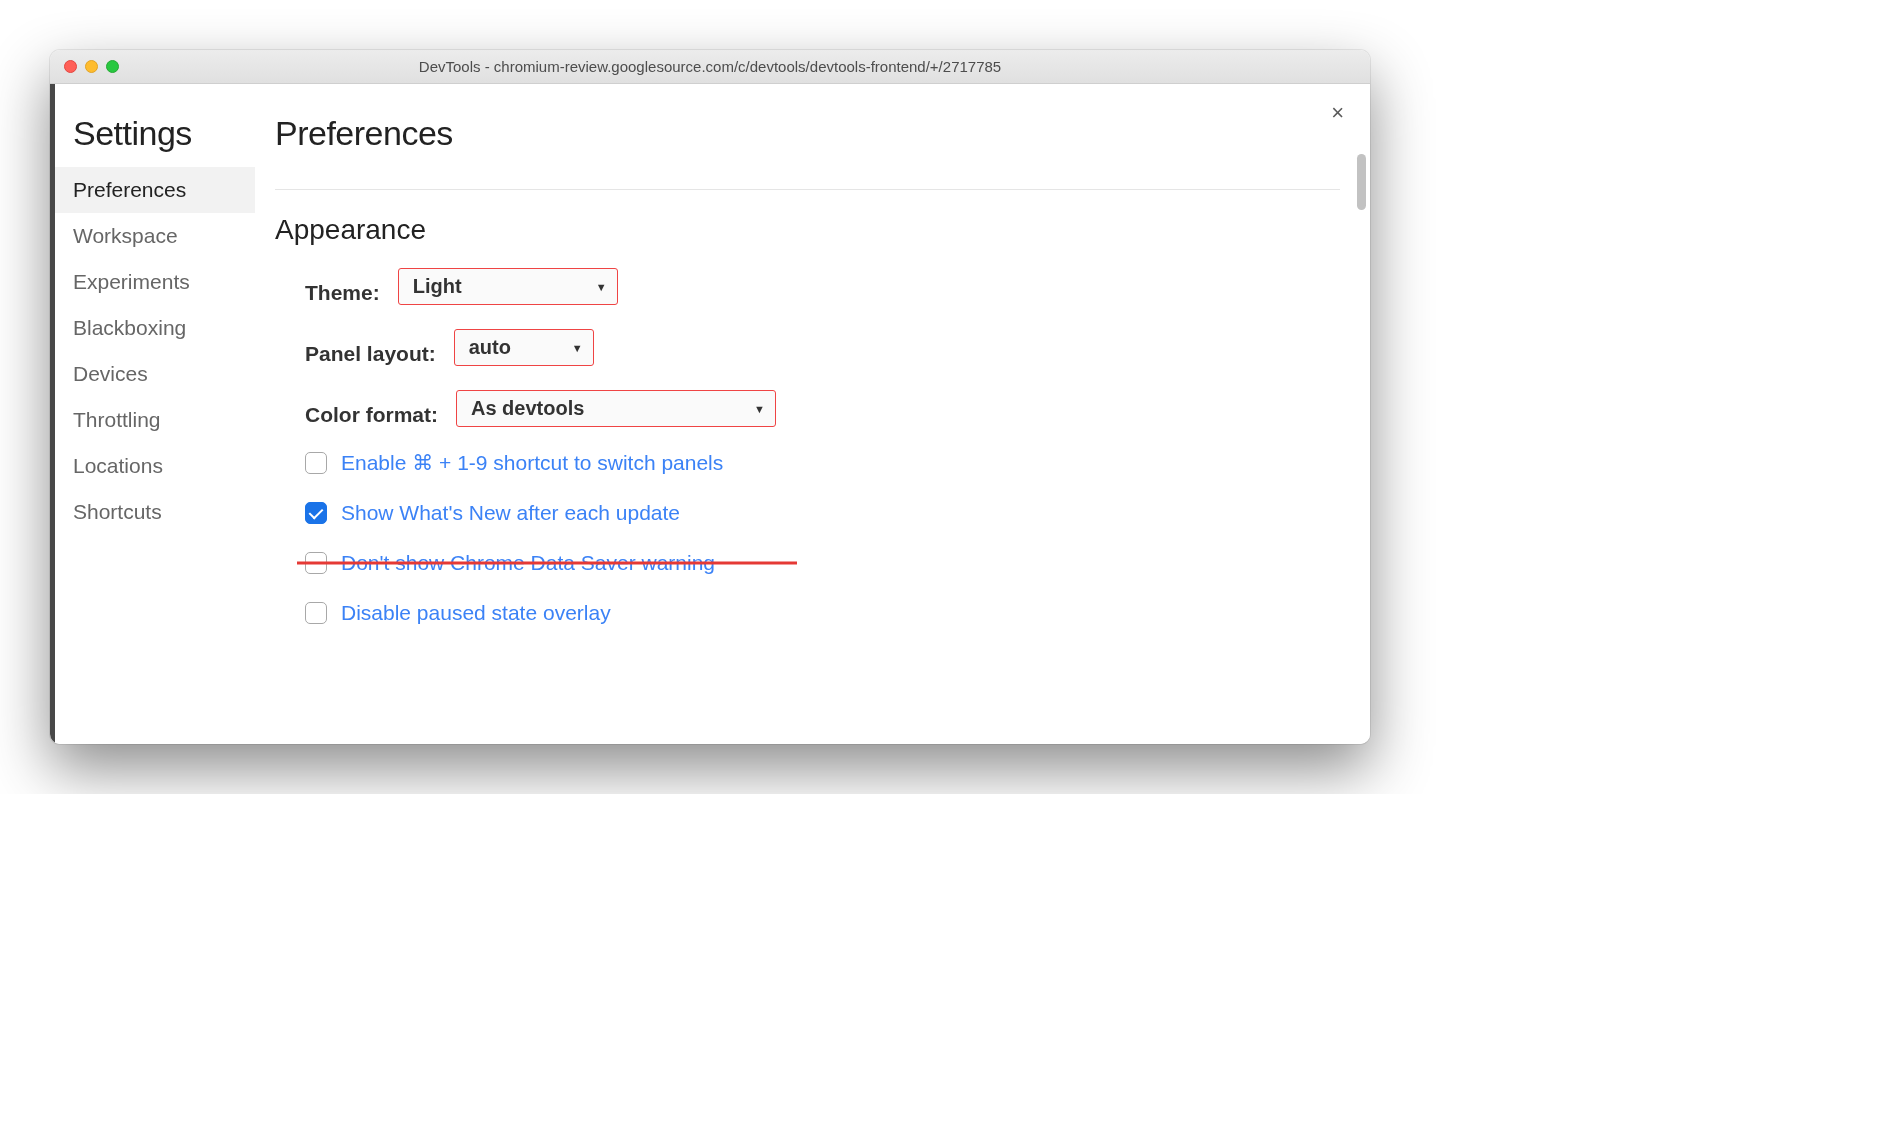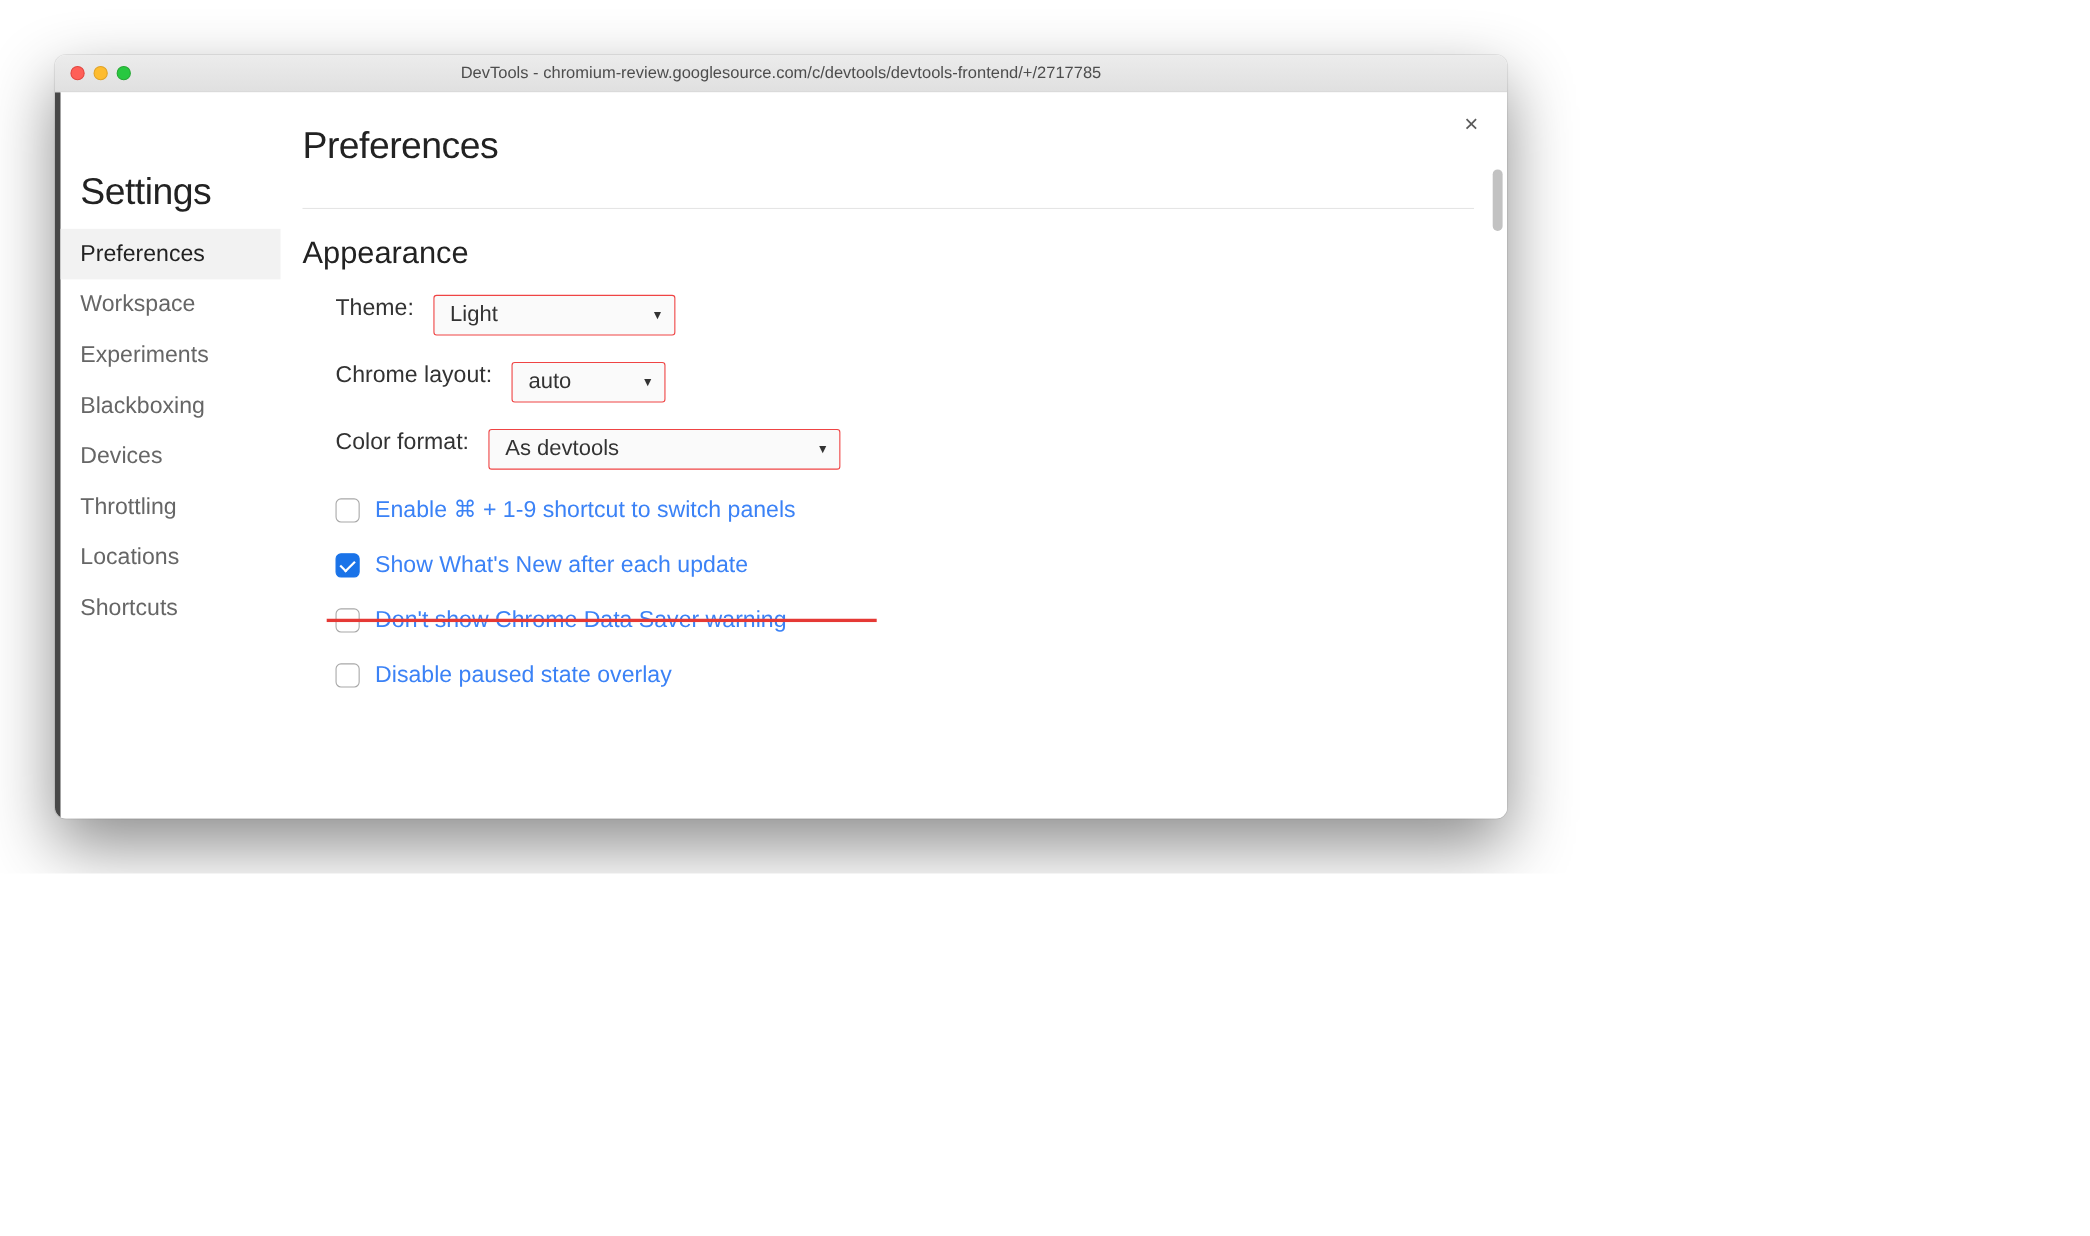--- a/index.html
+++ b/index.html
@@ -66,21 +66,20 @@
       padding-top: 30px;
       border-left: 5px solid #484848;
       height: 100%;
     }
     .sidebar h1 {
       font-size: 34px;
       font-weight: 500;
       color: #222;
       padding: 0 0 14px 18px;
       letter-spacing: -0.5px;
-      margin-top: 41px;
     }
     .nav-item {
       font-size: 21px;
       color: #666;
       padding: 11px 18px;
       cursor: pointer;
       font-weight: 400;
     }
     .nav-item.active {
       background: #f2f2f2;
@@ -100,25 +99,26 @@
       letter-spacing: -0.5px;
     }
     .main h2 {
       font-size: 28px;
       font-weight: 400;
       color: #222;
       margin-bottom: 22px;
     }
     .field-row {
       display: flex;
-      align-items: flex-start;
+      align-items: flex-end;
       margin-bottom: 24px;
       padding-left: 30px;
       font-size: 21px;
       color: #333;
+      font-weight: bold;
     }
     .field-row label.fl { margin-right: 18px; }
     .select {
       display: inline-flex;
       align-items: center;
       justify-content: space-between;
       border: 1px solid #ef4444;
       background: #fafafa;
       padding: 6px 10px 6px 14px;
       font-size: 20px;
@@ -225,21 +225,21 @@
 
       <div class="field-row">
         <label class="fl">Theme:</label>
         <div class="select" style="min-width:220px">
           <span>Light</span>
           <span class="caret">▼</span>
         </div>
       </div>
 
       <div class="field-row">
-        <label class="fl">Chrome layout:</label>
+        <label class="fl">Panel layout:</label>
         <div class="select" style="min-width:140px">
           <span>auto</span>
           <span class="caret">▼</span>
         </div>
       </div>
 
       <div class="field-row">
         <label class="fl">Color format:</label>
         <div class="select" style="min-width:320px">
           <span>As devtools</span>

